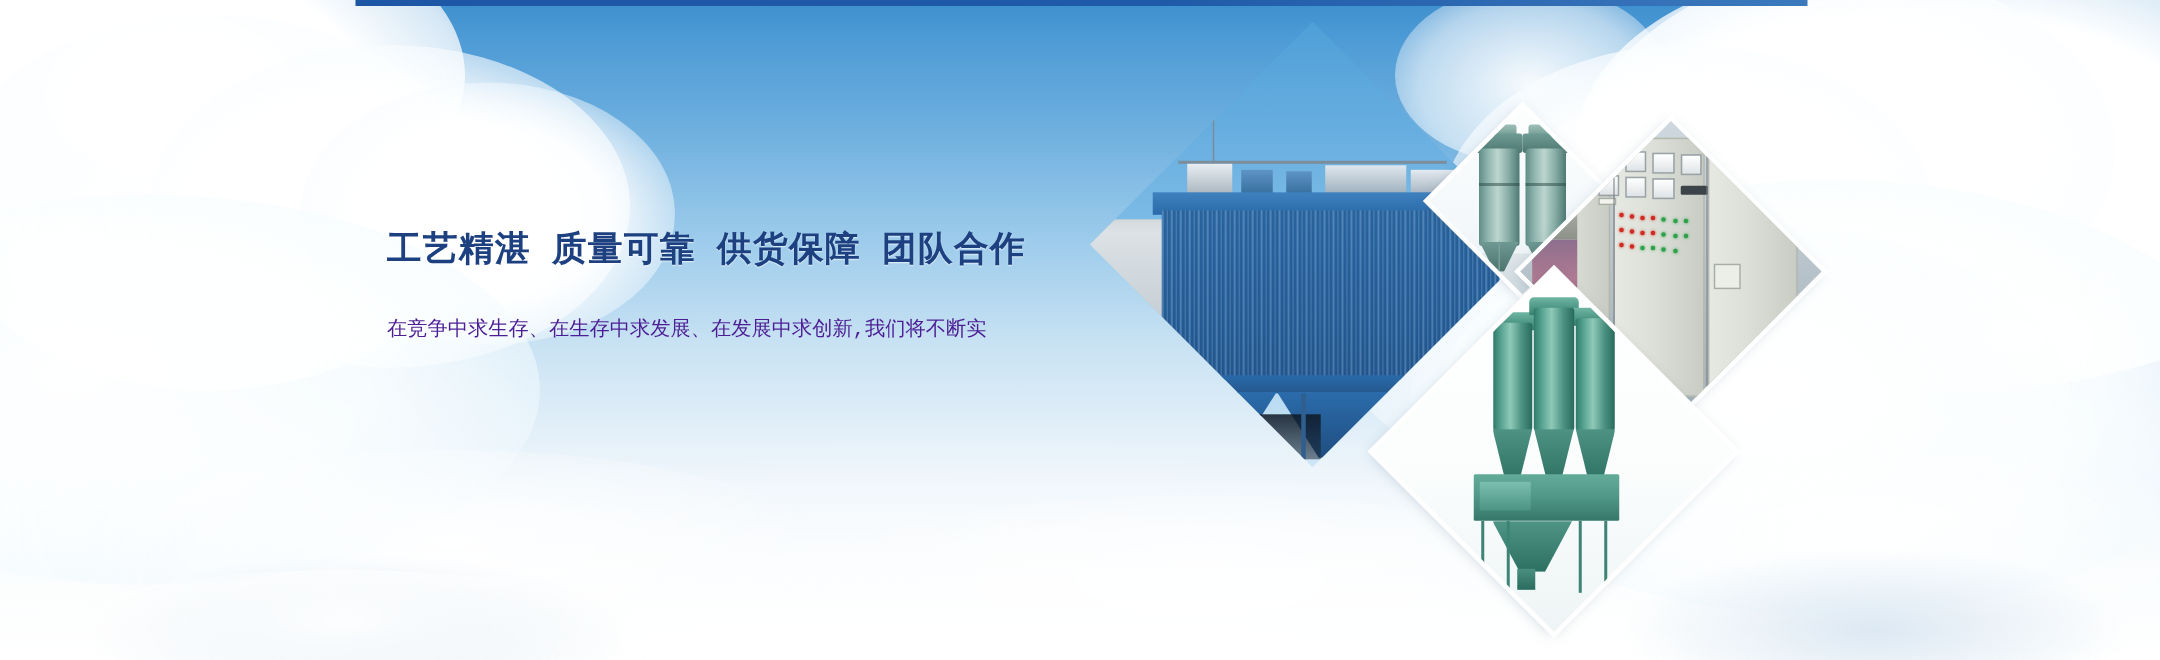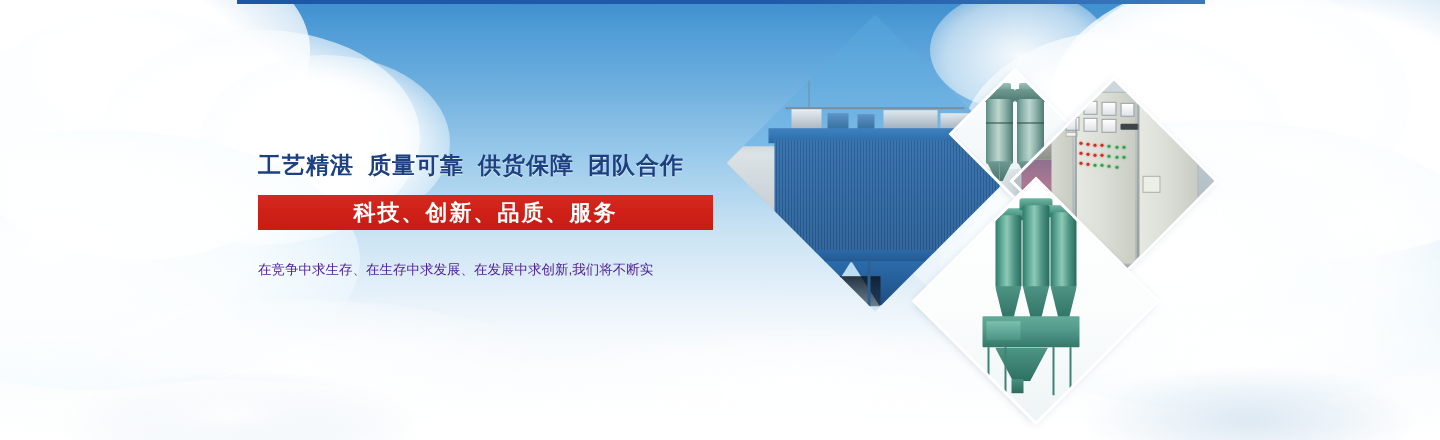--- a/index.html
+++ b/index.html
@@ -85,21 +85,21 @@
   .cl-shadow-3{ left:1230px; top:170px; width:230px; height:110px;
     background:radial-gradient(ellipse at 50% 50%, rgba(255,255,255,.6) 0%, rgba(255,255,255,0) 72%); }
 
   
   .top-rule{
     position:absolute; left:237px; top:0; width:968px; height:4px;
     background:linear-gradient(to right, #1d56a4 0%, #1f5aa8 55%, #3b79bd 100%);
   }
 
   
-  .copy{ position:absolute; left:258px; top:150px; width:470px; }
+  .copy{ position:absolute; left:258px; top:150px; width:470px;font-family:Liberation Mono, monospace; }
 
   .headline{
     font-size:23px; font-weight:bold;
     color:#1c4080; letter-spacing:1px;
     white-space:nowrap;
     text-shadow:0 1px 1px rgba(255,255,255,.7);
   }
   .headline span{ padding-right:14px; }
   .headline span:last-child{ padding-right:0; }
 
@@ -304,23 +304,20 @@
     <div class="cloud cl-low-4"></div>
   </div>
 
   <div class="top-rule"></div>
 
   <div class="copy">
     <div class="headline">
       <span>工艺精湛</span><span>质量可靠</span><span>供货保障</span><span>团队合作</span>
     </div>
 
-    <div class="redbar">
-      <span class="redbar-text">科技、创新、品质、服务</span>
-    </div>
 
     <div class="para">
       <div>在竞争中求生存、在生存中求发展、在发展中求创新,我们将不断实</div>
     </div>
   </div>
 
   <div class="collage">
 
     <div class="dia dia-main">
       <div class="inner">

